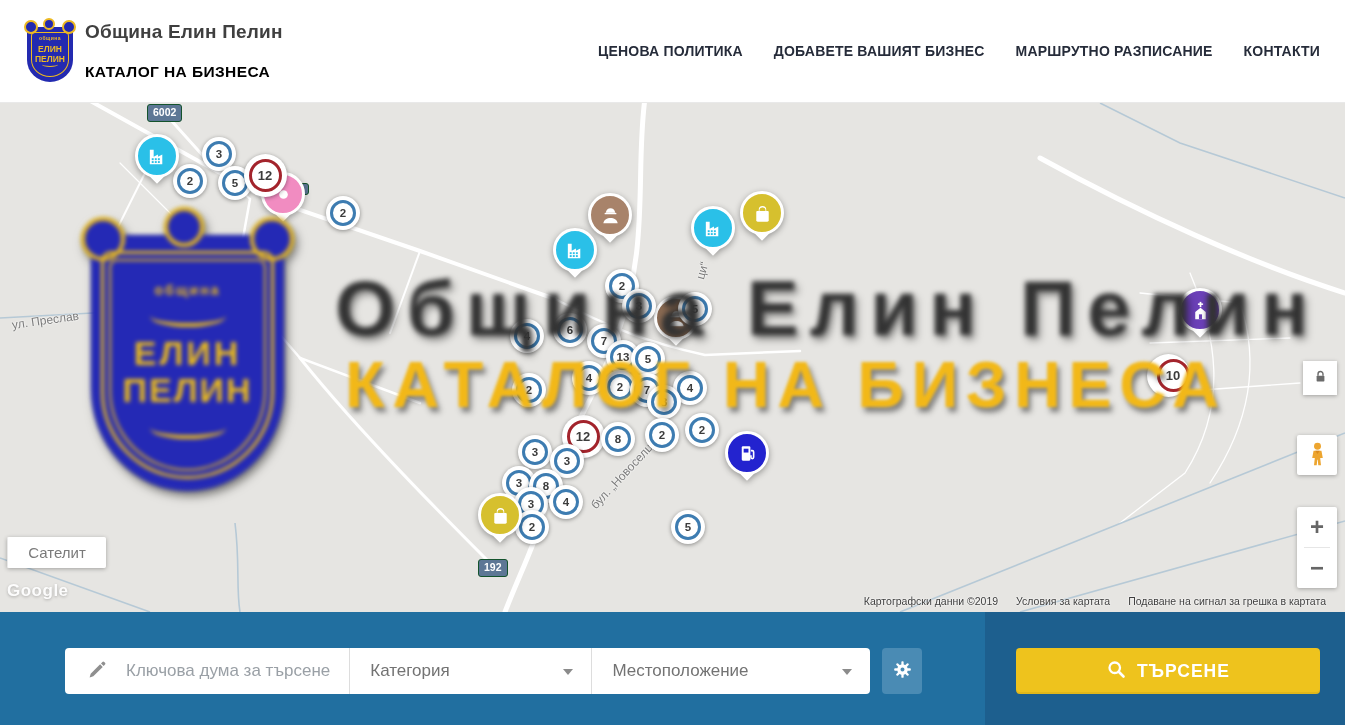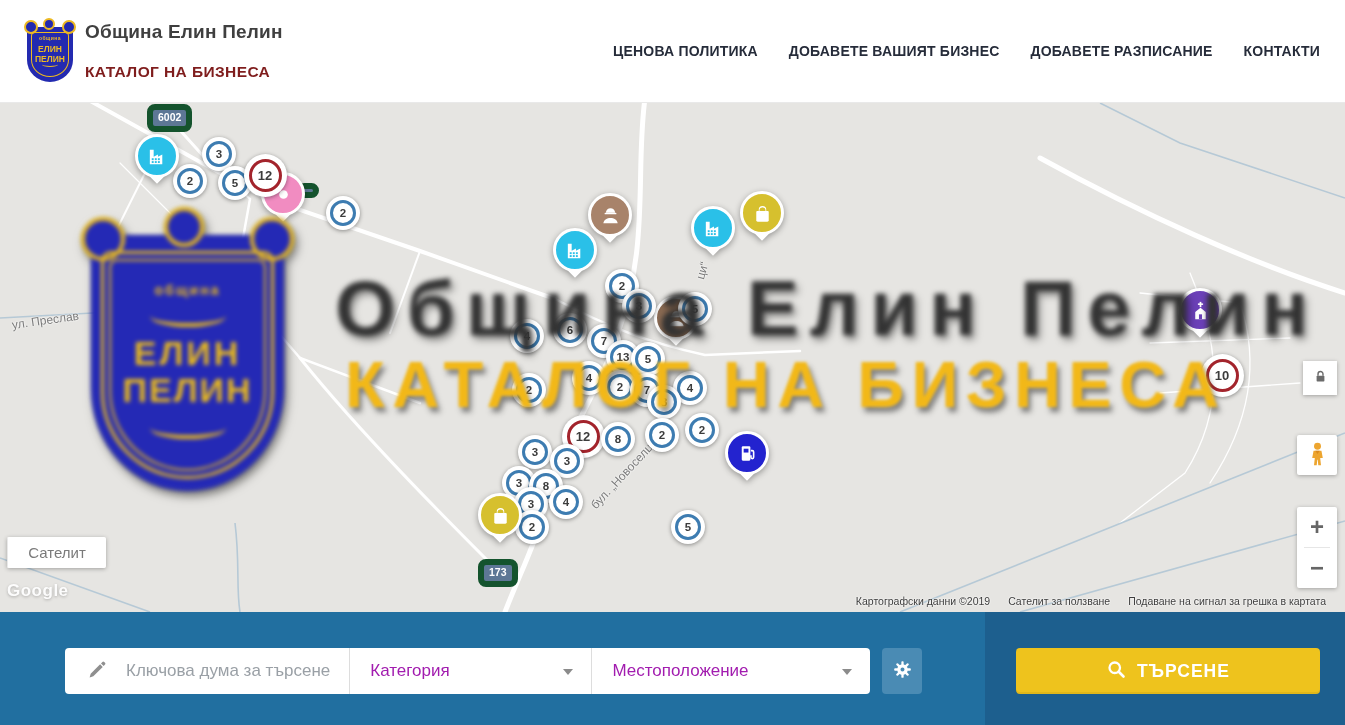--- a/index.html
+++ b/index.html
@@ -22,31 +22,31 @@
   .crest .scroll.c{width:12px;height:12px;left:18px;top:-2px;}
   .crest .ctxt{position:absolute;width:100%;text-align:center;color:#ecb922;font-weight:bold;line-height:1;}
   .crest .org{top:16px;font-size:5px;letter-spacing:.5px;}
   .crest .l1{top:25px;font-size:8.5px;}
   .crest .l2{top:35px;font-size:8.5px;}
   .crest .orn{position:absolute;left:50%;width:16px;height:5px;margin-left:-8px;
               border-bottom:1.5px solid #ecb922;border-radius:50%;}
   .crest .orn.t{top:42px;} 
   .brand-text{display:flex;flex-direction:column;line-height:1.15;gap:20px;}
   .brand-title{font-size:19px;font-weight:bold;color:#3f3f3f;letter-spacing:.2px;}
-  .brand-sub{font-size:15.5px;font-weight:bold;color:#7f1d1d;letter-spacing:.4px;}
+  .brand-sub{font-size:15.5px;font-weight:bold;color:#000000;letter-spacing:.4px;}
   .nav{margin-left:auto;margin-right:25px;display:flex;gap:31px;align-items:center;}
   .nav a{font-size:14px;font-weight:bold;color:#262c3a;text-decoration:none;letter-spacing:.2px;cursor:pointer;}
 
   
   .map{position:absolute;left:0;top:103px;width:1345px;height:509px;background:#e6e5e2;overflow:hidden;cursor:grab;}
   .roads{position:absolute;left:0;top:0;z-index:0;}
   .street-label{position:absolute;color:#7b7b7b;font-size:12px;white-space:nowrap;z-index:1;
                 transform-origin:0 50%;text-shadow:0 0 2px #fff,0 0 2px #fff;}
   .road-label{position:absolute;background:#5d7795;color:#fff;font-size:10.5px;font-weight:bold;
-              padding:1px 5px 2px;border-radius:8px;border:6px solid #14532d;z-index:1;
+              padding:1px 5px 2px;border-radius:3px;border:1px solid #14532d;z-index:1;
               min-width:8px;min-height:12px;text-align:center;line-height:1.2;}
 
   
   .cluster{position:absolute;width:34px;height:34px;margin:-17px 0 0 -17px;background:#fff;border-radius:50%;
            box-shadow:0 1px 4px rgba(0,0,0,.4);display:flex;align-items:center;justify-content:center;
            z-index:3;cursor:pointer;}
   .cluster .ring{width:26px;height:26px;border:3px solid var(--rc);border-radius:50%;
                  display:flex;align-items:center;justify-content:center;}
   .cluster span{font-size:11.5px;font-weight:bold;color:#3c3c3c;}
   .cluster.big{width:43px;height:43px;margin:-21.5px 0 0 -21.5px;}
@@ -115,21 +115,21 @@
   .bottombar .right-block{position:absolute;left:985px;top:0;width:360px;height:113px;background:#1d5f8e;}
   .searchbar{position:absolute;left:65px;top:36px;width:805px;height:46px;background:#fff;border-radius:4px;
              display:flex;align-items:stretch;}
   .sb-section{position:relative;display:flex;align-items:center;}
   .sb-keyword{width:295px;padding-left:22px;}
   .sb-keyword input{border:none;outline:none;font-size:17px;color:#555;width:220px;margin-left:16px;
                     font-family:"Liberation Sans",sans-serif;background:transparent;}
   .sb-keyword input::placeholder{color:#9aa0a6;}
   .sb-select{border-left:1px solid #ddd;cursor:pointer;}
   .sb-cat{width:252px;} .sb-loc{width:290px;}
-  .sb-select .val{font-size:17px;color:#a21caf;margin-left:20px;}
+  .sb-select .val{font-size:17px;color:#737373;margin-left:20px;}
   .chev{position:absolute;right:18px;top:50%;margin-top:-2px;width:0;height:0;
         border-left:5px solid transparent;border-right:5px solid transparent;border-top:6px solid #8b8b8b;}
   .gearbtn{position:absolute;left:882px;top:36px;width:40px;height:46px;background:#4a8bb4;border:none;
            border-radius:4px;display:flex;align-items:center;justify-content:center;cursor:pointer;}
   .searchbtn{position:absolute;left:1016px;top:36px;width:304px;height:46px;background:#eec31d;border:none;
              border-radius:4px;display:flex;align-items:center;justify-content:center;gap:10px;cursor:pointer;
              box-shadow:inset 0 -2px 0 rgba(0,0,0,.06);}
   .searchbtn .lbl{font-size:17.5px;font-weight:bold;color:#fff;letter-spacing:1px;
                   font-family:"Liberation Sans",sans-serif;}
 </style>
@@ -152,21 +152,21 @@
         <div class="orn t"></div>
       </div>
       <div class="brand-text">
         <span class="brand-title">Община Елин Пелин</span>
         <span class="brand-sub">КАТАЛОГ НА БИЗНЕСА</span>
       </div>
     </div>
     <nav class="nav">
       <a>ЦЕНОВА ПОЛИТИКА</a>
       <a>ДОБАВЕТЕ ВАШИЯТ БИЗНЕС</a>
-      <a>ДОБАВЕТЕ РАЗПИСАНИЕ</a>
+      <a>МАРШРУТНО РАЗПИСАНИЕ</a>
       <a>КОНТАКТИ</a>
     </nav>
   </div>
 
   <div class="map">
     <svg class="roads" width="1345" height="509" viewBox="0 0 1345 509">
       <g stroke="#ffffff" fill="none" stroke-linecap="round">
         <path d="M85 -5 L265 95 L420 148 L555 196" stroke-width="4"></path>
         <path d="M160 5 L205 55 L258 78 L300 88" stroke-width="3"></path>
         <path d="M250 96 L235 180 L300 255 L420 300" stroke-width="2.5"></path>
@@ -187,21 +187,21 @@
         <path d="M1020 509 L1345 418"></path>
         <path d="M235 420 C240 460 236 485 240 509"></path>
         <path d="M1100 0 L1180 40 L1345 95"></path>
         <path d="M0 455 L150 509"></path>
       </g>
     </svg>
 
     <div id="layer-labels">
         <div class="road-label" style="left: 147px; top: 1px;">6002</div>
         <div class="road-label" style="left: 297px; top: 80px;"></div>
-        <div class="road-label" style="left: 478px; top: 456px;">173</div>
+        <div class="road-label" style="left: 478px; top: 456px;">192</div>
         <div class="street-label" style="left: 12px; top: 215px; transform: rotate(-8deg);">ул. Преслав</div>
         <div class="street-label" style="left: 593px; top: 397px; transform: rotate(-47deg);">бул. „Новоселци“</div>
         <div class="street-label" style="left: 700px; top: 169px; transform: rotate(-75deg);">ци“</div>
       </div>
     <div id="layer-clusters">
         <div class="cluster" style="left: 219px; top: 51px; --rc: #3d7cb1;">
           <div class="ring">
             <span>3</span>
           </div>
         </div>
@@ -348,21 +348,21 @@
         <div class="cluster" style="left: 532px; top: 424px; --rc: #3d7cb1;">
           <div class="ring">
             <span>2</span>
           </div>
         </div>
         <div class="cluster" style="left: 688px; top: 424px; --rc: #3d7cb1;">
           <div class="ring">
             <span>5</span>
           </div>
         </div>
-        <div class="cluster big" style="left: 1222px; top: 272px; --rc: #a3242c;">
+        <div class="cluster big" style="left: 1168px; top: 272px; justify-content: flex-end; --rc: #a3242c;">
           <div class="ring">
             <span>10</span>
           </div>
         </div>
       </div>
     <div id="layer-pins">
         <div class="pin behind" style="left: 283px; top: 90px; --pc: #f18cc1;">
           <div class="tail"></div>
           <div class="pc">
             <span>
@@ -524,21 +524,21 @@
     <div class="wm-title">Община Елин Пелин</div>
     <div class="wm-sub">КАТАЛОГ НА БИЗНЕСА</div>
 
     <div class="maptype">
 
       <div class="tab sat">Сателит</div>
     </div>
     <div class="glogo">Google</div>
     <div class="attrib">
       <span>Картографски данни ©2019</span>
-      <span>Сателит за ползване</span>
+      <span>Условия за картата</span>
       <span>Подаване на сигнал за грешка в картата</span>
     </div>
     <div class="ctrl-lock">
       <span>
         <svg viewBox="0 0 24 24" width="17" height="17">
             <path fill="none" stroke="#6b6b6b" stroke-width="2" d="M8.5 11V8.5a3.5 3.5 0 0 1 7 0V11"></path>
             <rect x="6.5" y="11" width="11" height="8" rx="1" fill="#6b6b6b"></rect>
           </svg>
       </span>
     </div>

